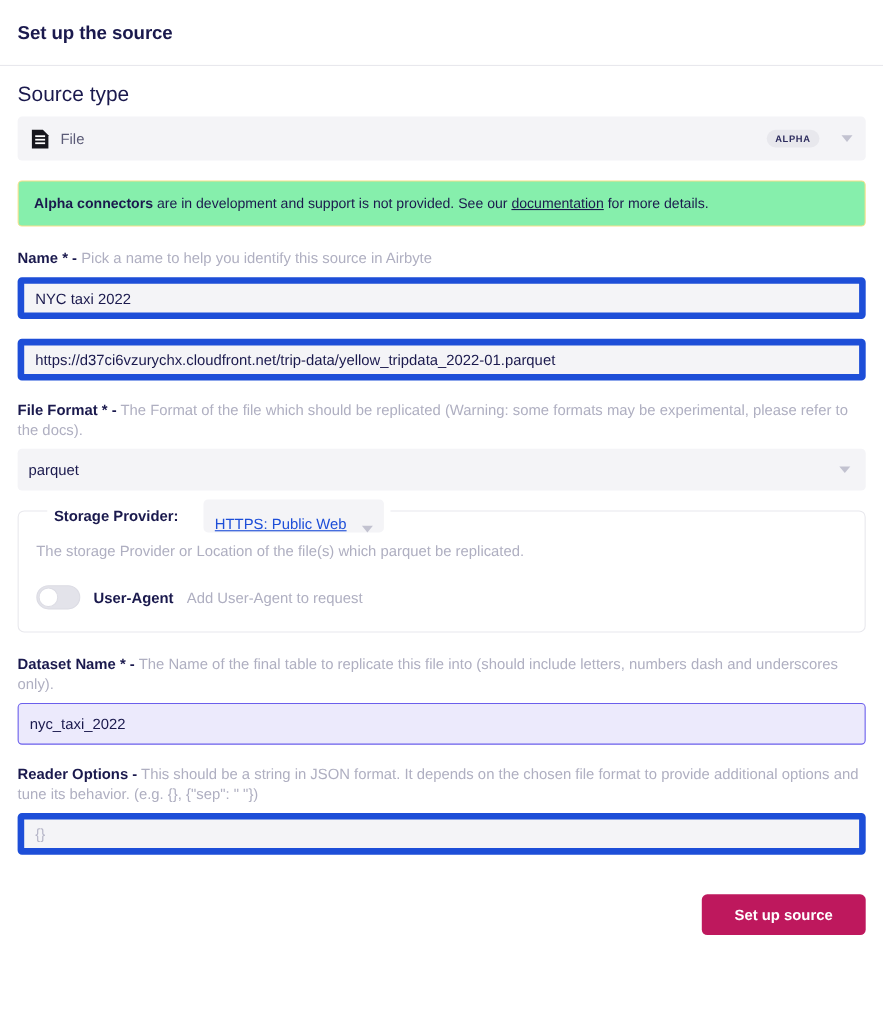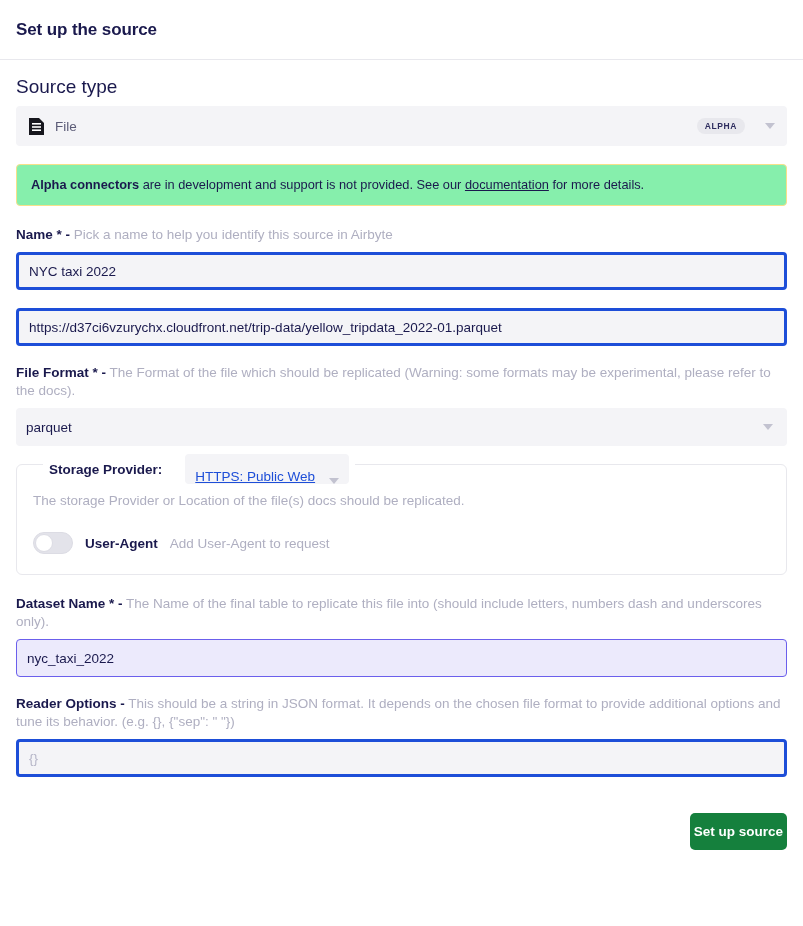--- a/index.html
+++ b/index.html
@@ -53,21 +53,21 @@
     font-size: 19px;
     color: #1a194d;
     font-weight: normal;
     margin-bottom: 8px;
   }
 
   
   .input-box {
     height: 38px;
     background: #f4f4f7;
-    border: 3px solid #1d4ed8;
+    border: 6px solid #1d4ed8;
     border-radius: 4px;
     display: flex;
     align-items: center;
     padding: 0 10px;
     font-size: 13.5px;
     color: #1a194d;
   }
   .input-box.placeholder { color: #b6b6c8; }
   .input-box.focused {
     background: #eceafc;
@@ -217,27 +217,27 @@
     color: #afafc1;
   }
 
   
   .footer {
     display: flex;
     justify-content: flex-end;
     padding: 18px 16px 0 16px;
   }
   .primary-btn {
-    background: #15803d;
+    background: #be185d;
     color: #ffffff;
     font-size: 13.5px;
     font-weight: bold;
     border: none;
     border-radius: 5px;
-    padding: 11px 4px;
+    padding: 11px 30px;
     cursor: pointer;
     font-family: "Liberation Sans", sans-serif;
   }
 </style>
 </head>
 <body>
 
 <div class="page-header">
   <div class="page-title">Set up the source</div>
 </div>
@@ -289,21 +289,21 @@
   </div>
 
   <div class="group">
     <div class="group-legend">
       <span class="legend-text">Storage Provider:</span>
       <span class="inline-select">
         <span>HTTPS: Public Web</span>
         <span class="caret"></span>
       </span>
     </div>
-    <div class="group-desc">The storage Provider or Location of the file(s) docs should be replicated.</div>
+    <div class="group-desc">The storage Provider or Location of the file(s) which parquet be replicated.</div>
     <div class="toggle-row">
       <span class="toggle">
         <span class="knob"></span>
       </span>
       <span class="toggle-label">User-Agent</span>
       <span class="toggle-desc">Add User-Agent to request</span>
     </div>
   </div>
 
   <div class="field-block">

